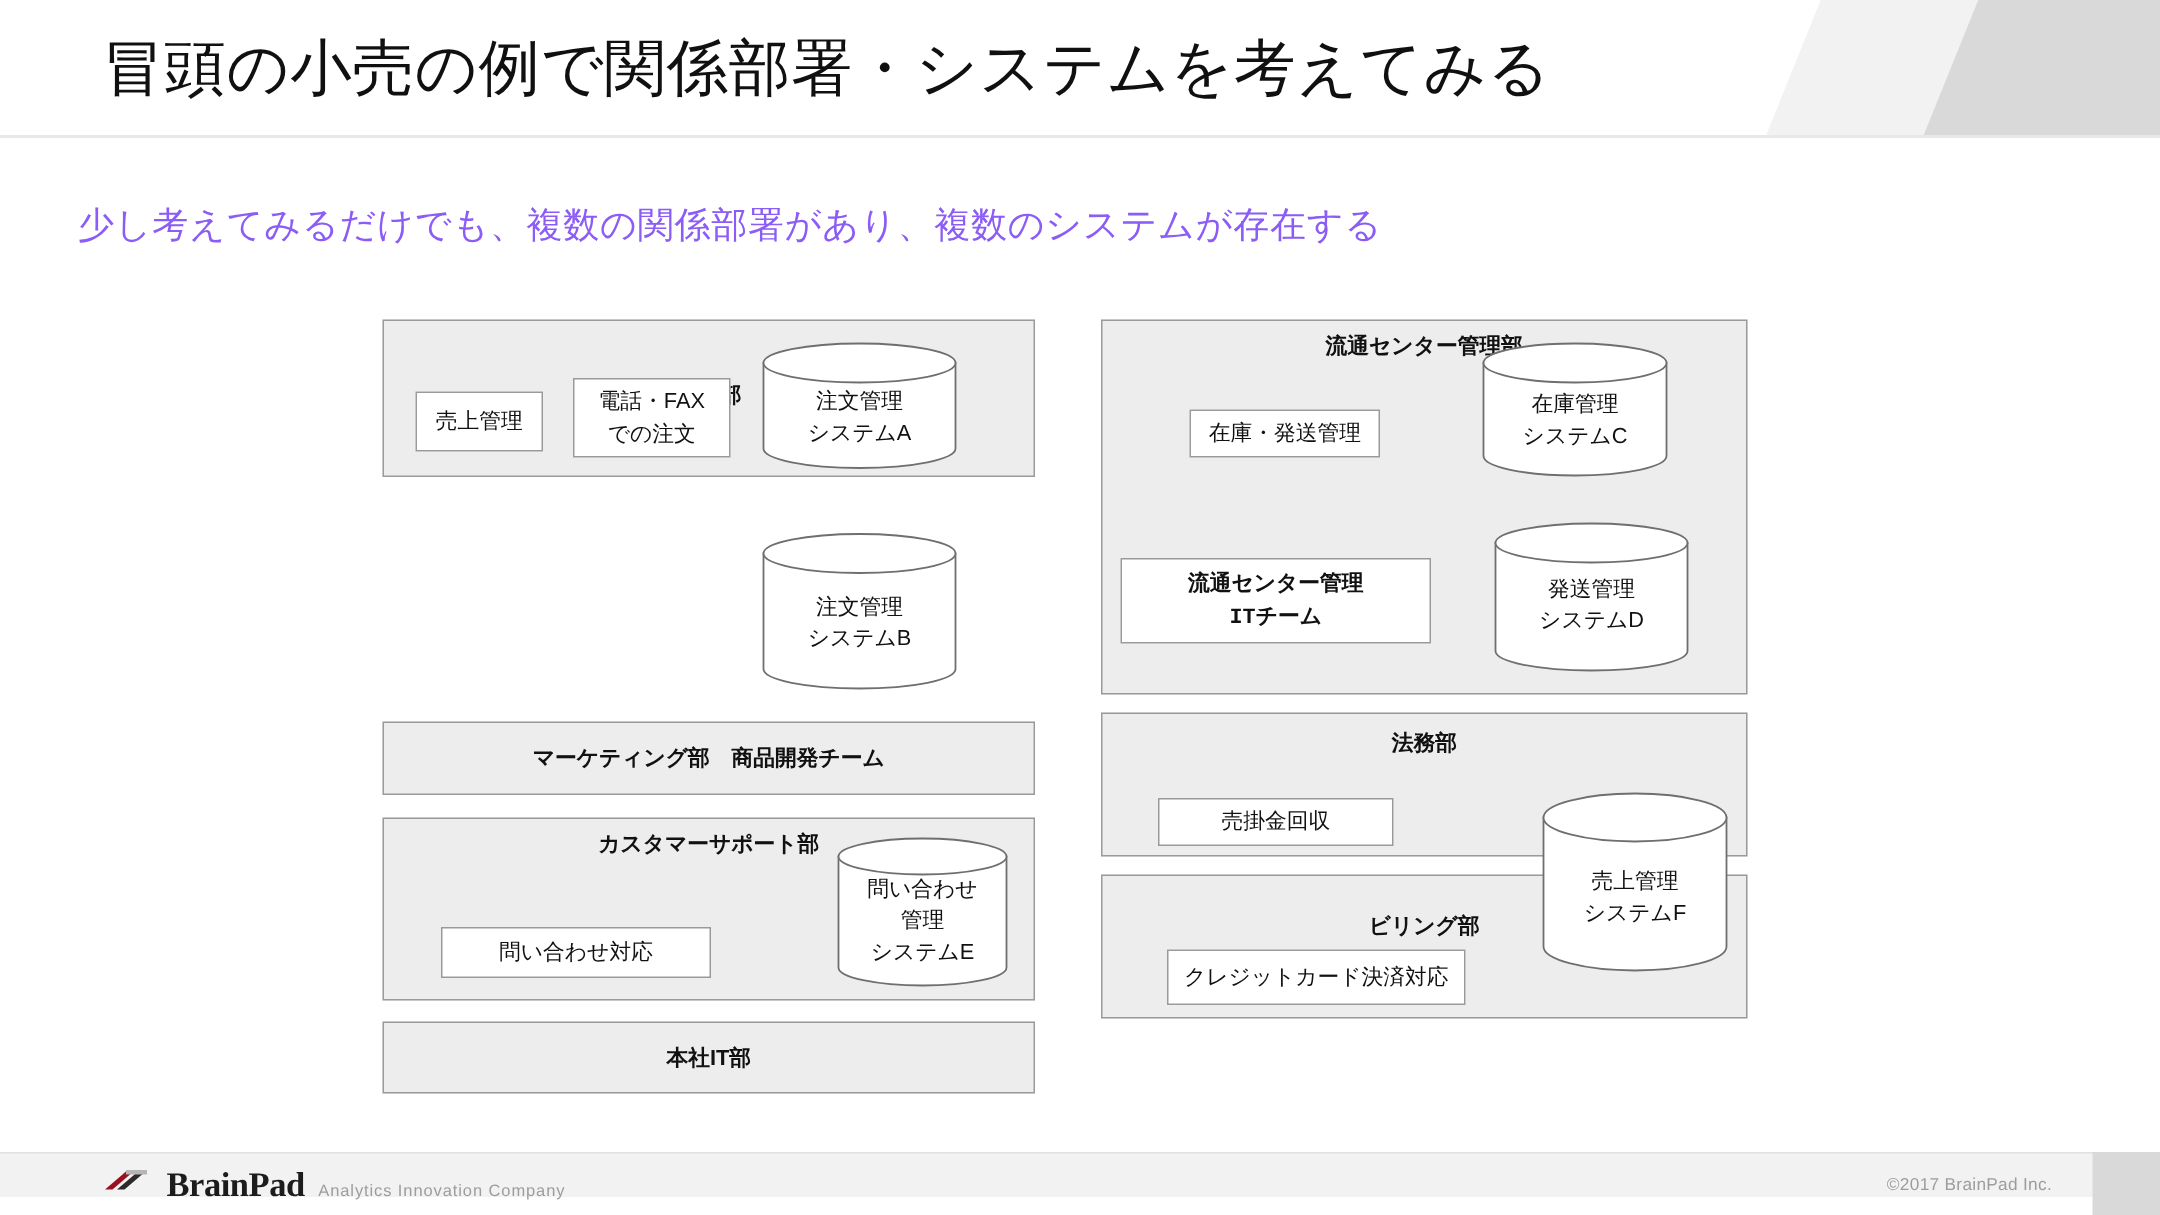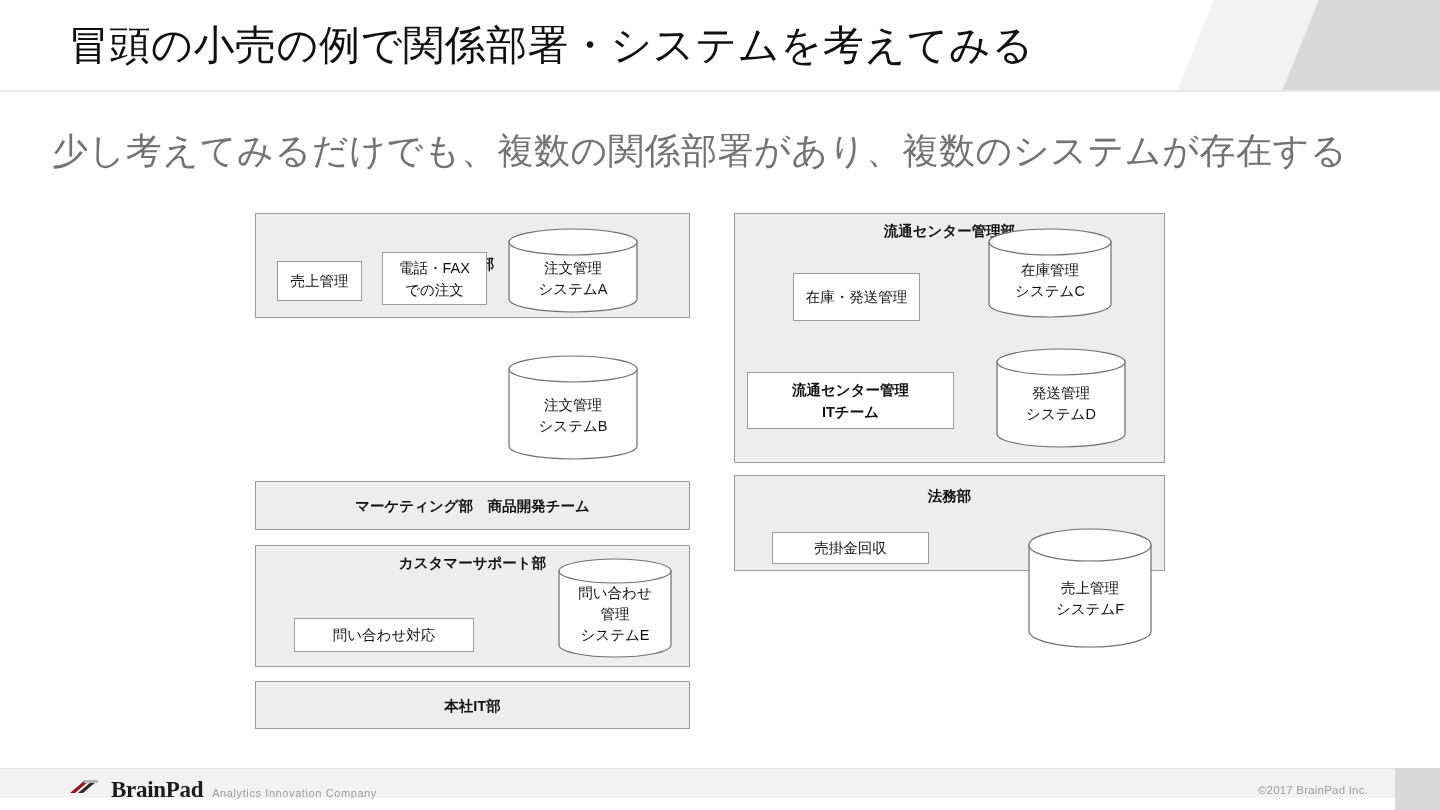--- a/index.html
+++ b/index.html
@@ -36,21 +36,21 @@
   }
   .title-rule {
     position: absolute; left: 0; top: 90px; width: 1440px; height: 2px;
     background: #e8e8e8;
   }
 
   
   .subtitle {
     position: absolute; left: 52px; top: 128px;
     font-family: "Liberation Serif", "DejaVu Serif", serif;
-    font-size: 36px; line-height: 46px; color: #737373;
+    font-size: 24px; line-height: 46px; color: #8b5cf6;
     white-space: nowrap; letter-spacing: 0.5px;
   }
 
   
   .dept-box {
     position: absolute;
     background: #ededed;
     border: 1px solid #9a9a9a;
   }
   .dept-title {
@@ -167,22 +167,22 @@
 管理
 システムE</div>
   </div>
 
   <div class="dept-box" style="left:255px; top:681px; width:435px; height:48px;">
     <div class="dept-title" style="top:15px;">本社IT部</div>
   </div>
 
   <div class="dept-box" style="left:734px; top:213px; width:431px; height:250px;">
     <div class="dept-title" style="top:8px;">流通センター管理部</div>
-    <div class="sub-box" style="left:58px; top:59px; width:127px; height:48px;">在庫・発送管理</div>
-    <div class="sub-box bold" style="left:12px; top:158px; width:207px; height:57px;">流通センター管理
+    <div class="sub-box" style="left:58px; top:59px; width:127px; height:32px;">在庫・発送管理</div>
+    <div class="sub-box bold" style="left:12px; top:158px; width:207px; height:57px;font-family:Liberation Mono, monospace;">流通センター管理
 ITチーム</div>
   </div>
   <div class="cyl" style="left:988px; top:228px; width:124px; height:90px;">
     <svg width="124" height="90" viewBox="0 0 124 90">
       <path d="M1,14 L1,76 A61,13 0 0 0 123,76 L123,14 Z" fill="#ffffff" stroke="#6f6f6f" stroke-width="1.2"></path>
       <ellipse cx="62" cy="14" rx="61" ry="13" fill="#ffffff" stroke="#6f6f6f" stroke-width="1.2"></ellipse>
     </svg>
     <div class="cyl-label" style="top:32px;">在庫管理
 システムC</div>
   </div>
@@ -193,20 +193,24 @@
     </svg>
     <div class="cyl-label" style="top:35px;">発送管理
 システムD</div>
   </div>
 
   <div class="dept-box" style="left:734px; top:475px; width:431px; height:96px;">
     <div class="dept-title" style="top:11px;">法務部</div>
     <div class="sub-box" style="left:37px; top:56px; width:157px; height:32px;">売掛金回収</div>
   </div>
 
+  <div class="dept-box" style="left:734px; top:583px; width:431px; height:96px;">
+    <div class="dept-title" style="top:25px;">ビリング部</div>
+    <div class="sub-box" style="left:43px; top:49px; width:199px; height:37px;">クレジットカード決済対応</div>
+  </div>
 
   <div class="cyl" style="left:1028px; top:528px; width:124px; height:120px;">
     <svg width="124" height="120" viewBox="0 0 124 120">
       <path d="M1,17 L1,103 A61,16 0 0 0 123,103 L123,17 Z" fill="#ffffff" stroke="#6f6f6f" stroke-width="1.2"></path>
       <ellipse cx="62" cy="17" rx="61" ry="16" fill="#ffffff" stroke="#6f6f6f" stroke-width="1.2"></ellipse>
     </svg>
     <div class="cyl-label" style="top:50px;">売上管理
 システムF</div>
   </div>
 

